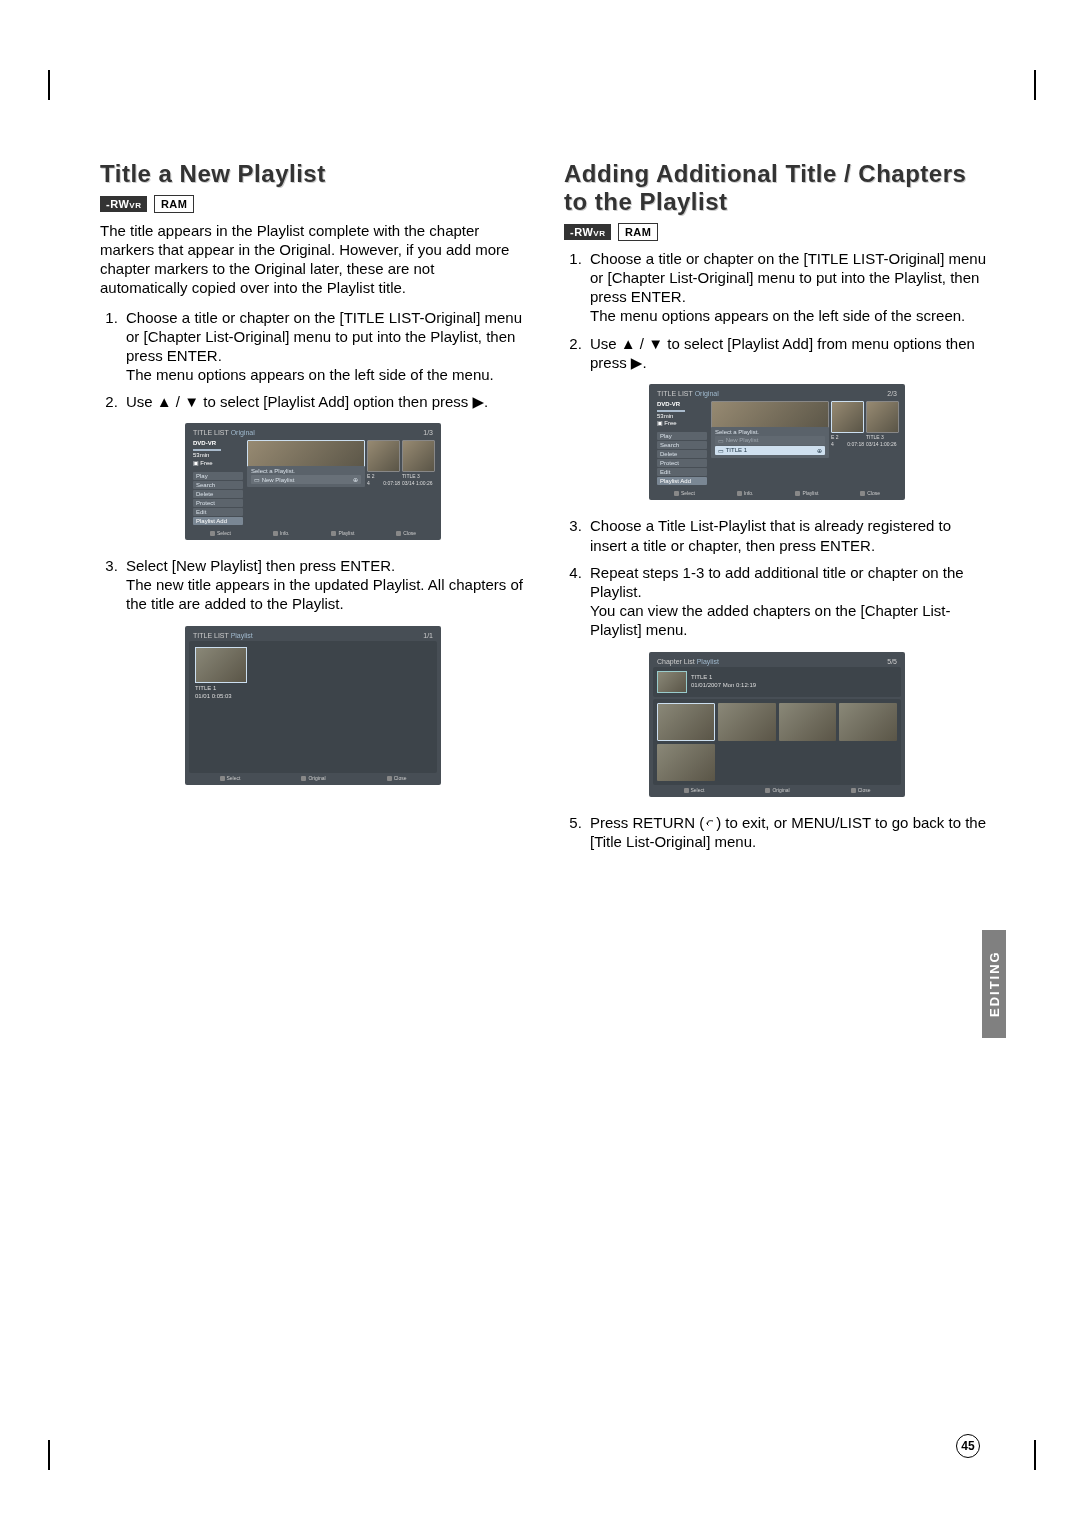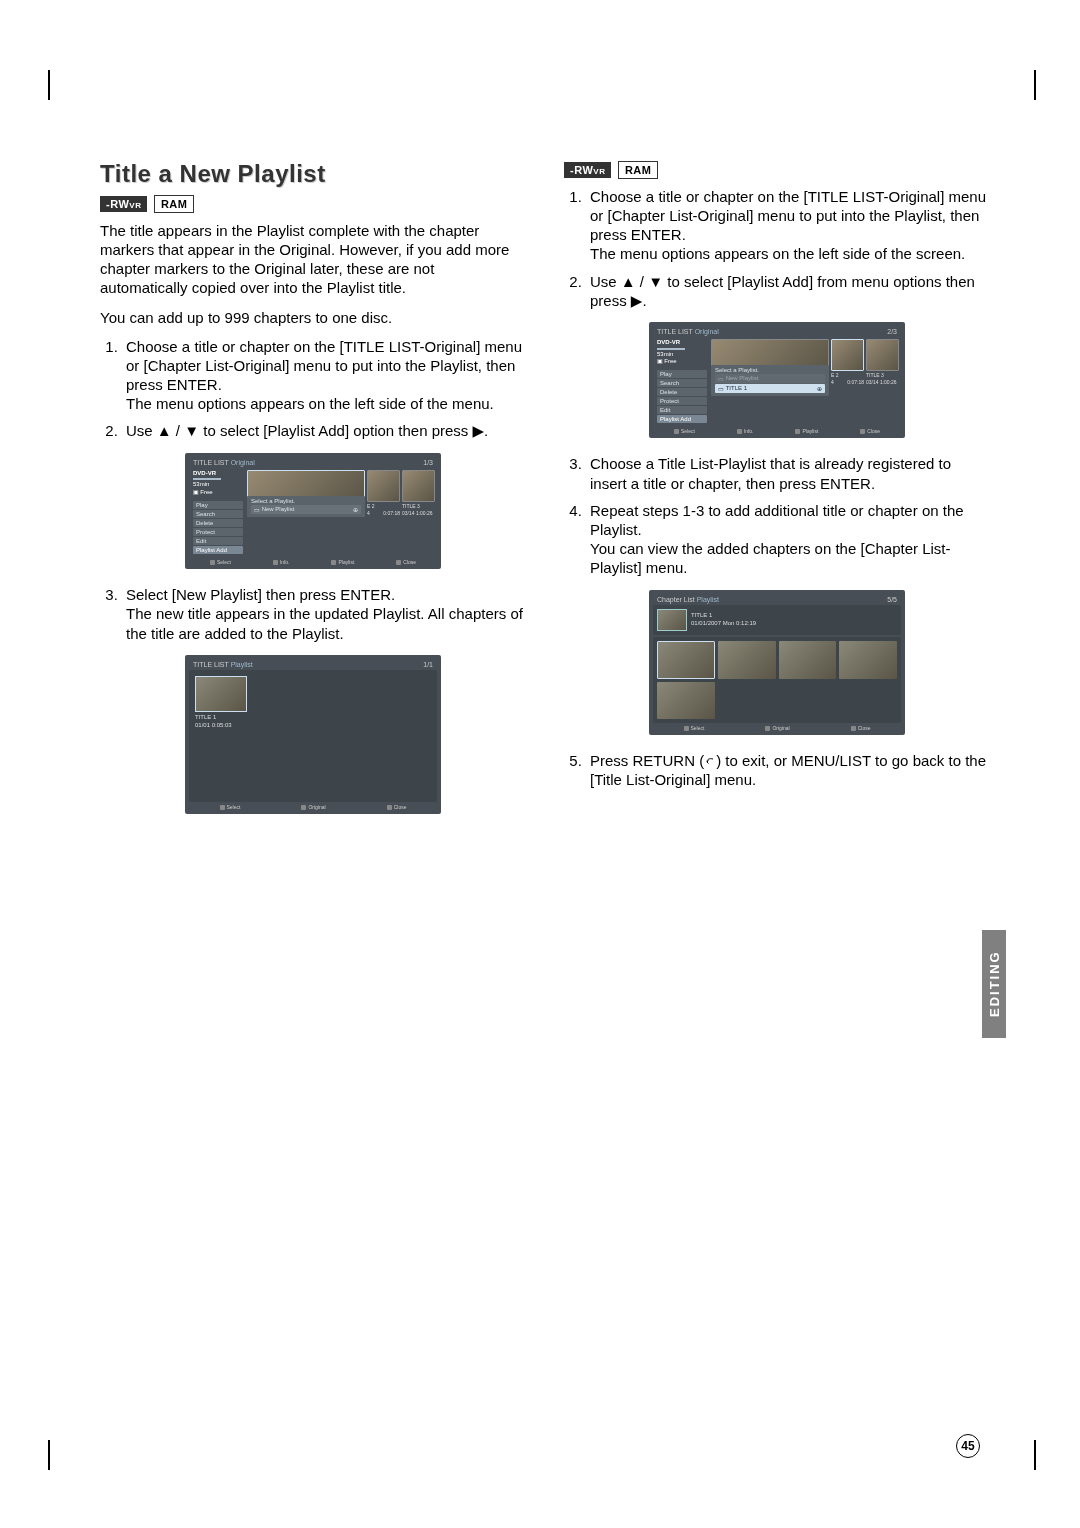--- a/index.html
+++ b/index.html
@@ -284,21 +284,20 @@
 
   <div class="content">
 
     <div class="col">
       <h2>Title a New Playlist</h2>
       <div class="badges">
         <span class="badge dark"><span>-RW</span><span class="sub">VR</span></span>
         <span class="badge light">RAM</span>
       </div>
       <p>The title appears in the Playlist complete with the chapter markers that appear in the Original. However, if you add more chapter markers to the Original later, these are not automatically copied over into the Playlist title.</p>
-      <p>You can add up to 999 chapters to one disc.</p>
 
       <ol>
         <li style="white-space:pre-line">Choose a title or chapter on the [TITLE LIST-Original] menu or [Chapter List-Original] menu to put into the Playlist, then press ENTER.
 The menu options appears on the left side of the menu.</li>
         <li>
           <span>Use </span>▲ / ▼<span> to select [Playlist Add] option then press </span>▶.
         </li>
       </ol>
 
       <div class="screenshot shot-titlelist">
@@ -385,20 +384,21 @@
         </div>
         <div class="shot-footer">
           <span>Select</span>
           <span>Original</span>
           <span>Close</span>
         </div>
       </div>
     </div>
 
     <div class="col">
+      <h2>Adding Additional Title / Chapters to the Playlist</h2>
       <div class="badges">
         <span class="badge dark"><span>-RW</span><span class="sub">VR</span></span>
         <span class="badge light">RAM</span>
       </div>
 
       <ol>
         <li style="white-space:pre-line">Choose a title or chapter on the [TITLE LIST-Original] menu or [Chapter List-Original] menu to put into the Playlist, then press ENTER.
 The menu options appears on the left side of the screen.</li>
         <li>
           <span>Use </span>▲ / ▼<span> to select [Playlist Add] from menu options then press </span>▶.

